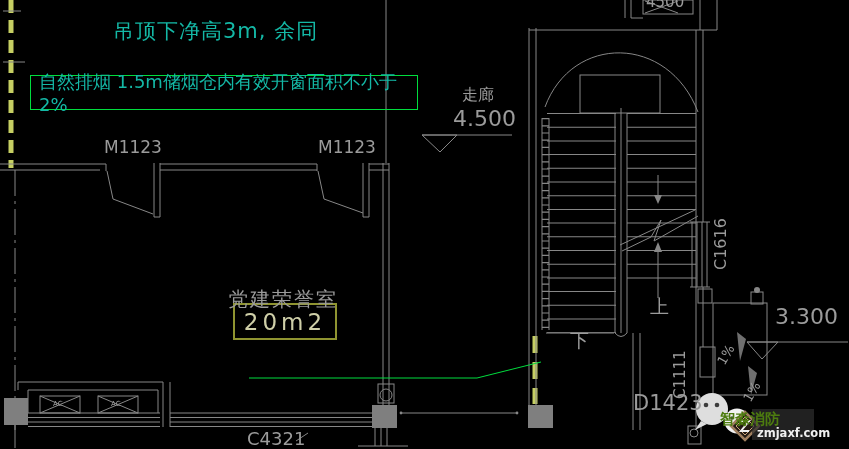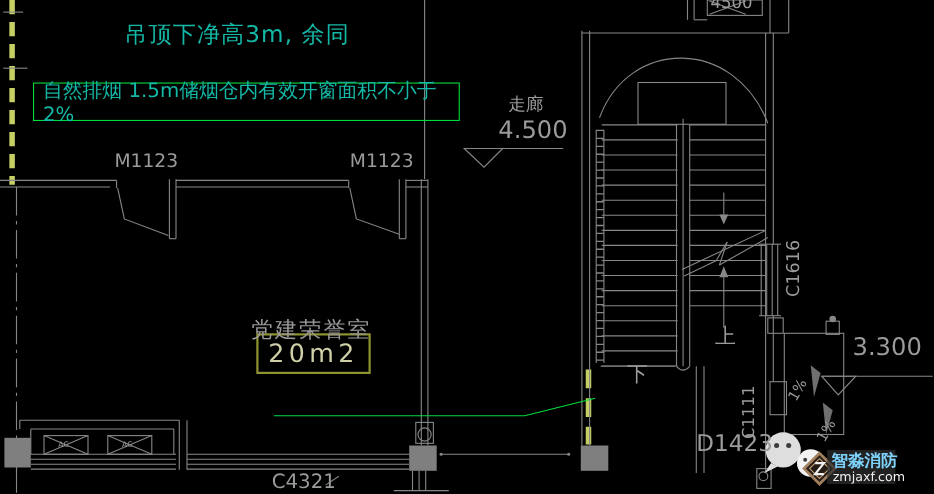--- a/index.html
+++ b/index.html
@@ -8,22 +8,22 @@
   .canvas svg{position:absolute;left:0;top:0;}
   .t{position:absolute;white-space:nowrap;color:#9b9b9b;line-height:1.1;}
   .green{color:#14b8a6;}
   .smoke-box{position:absolute;left:30px;top:75px;width:378px;height:33px;
              border:1px solid #00dd3e;display:flex;align-items:center;padding-left:8px;}
   .area-box{position:absolute;left:233px;top:263px;width:100px;height:33px;
             border:2px solid #8f9431;display:flex;align-items:center;justify-content:center;margin-top:40px;}
   .rot90{transform:rotate(-90deg);transform-origin:0 0;}
   .wm-band{position:absolute;left:752px;top:409px;width:62px;height:31px;background:rgba(46,46,46,.72);}
   .wm-brand{position:absolute;left:730px;top:395px;font-size:24px;color:#989898;letter-spacing:2px;}
-  .wm-sub{position:absolute;left:756px;top:410px;font-size:15px;font-weight:bold;color:#7dd3fc;}
-  .wm-url{position:absolute;left:757px;top:426px;font-size:11.5px;font-weight:normal;color:#efefef;}
+  .wm-sub{position:absolute;left:720px;top:410px;font-size:15px;font-weight:bold;color:#4d7c0f;}
+  .wm-url{position:absolute;left:757px;top:426px;font-size:11.5px;font-weight:bold;color:#efefef;}
 </style>
 </head>
 <body>
 
 <div class="canvas">
 
 <svg width="849" height="449" viewBox="0 0 849 449">
   <g stroke="#878787" fill="none" stroke-width="1">
 
     <g>

